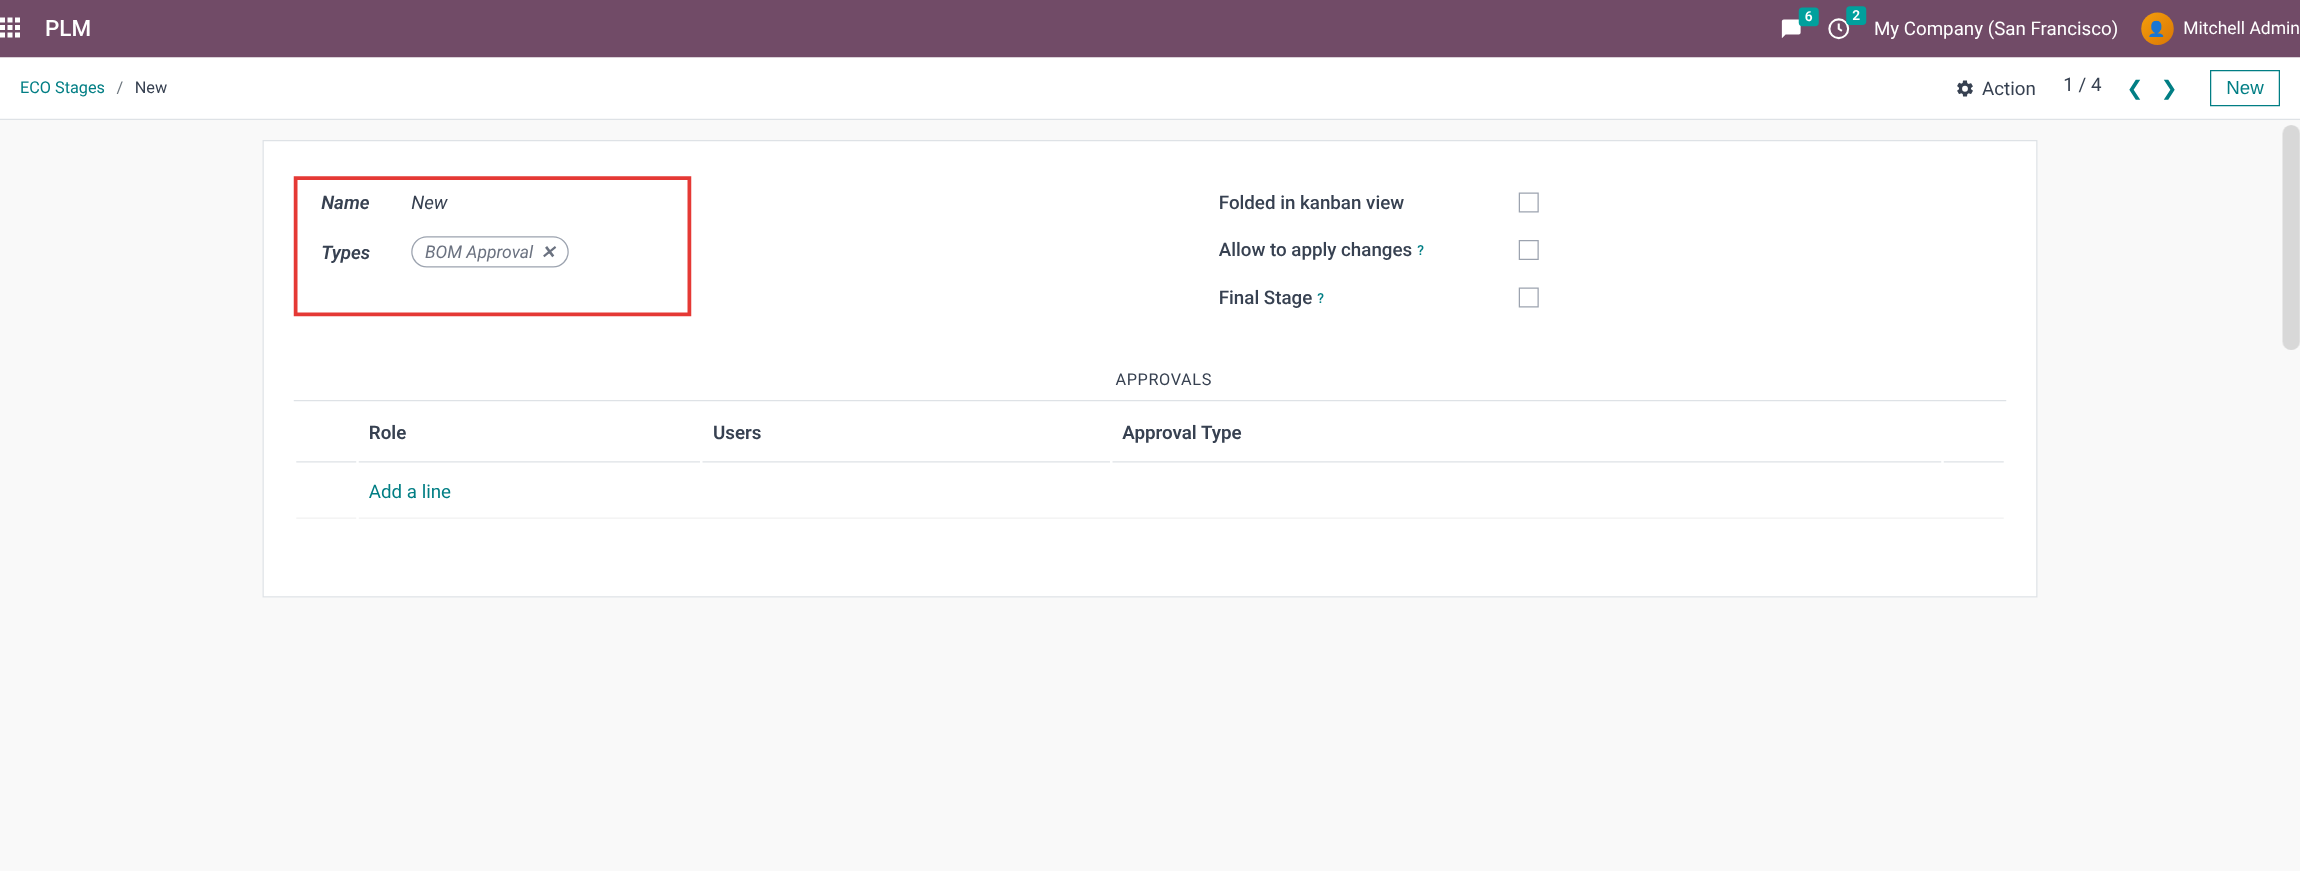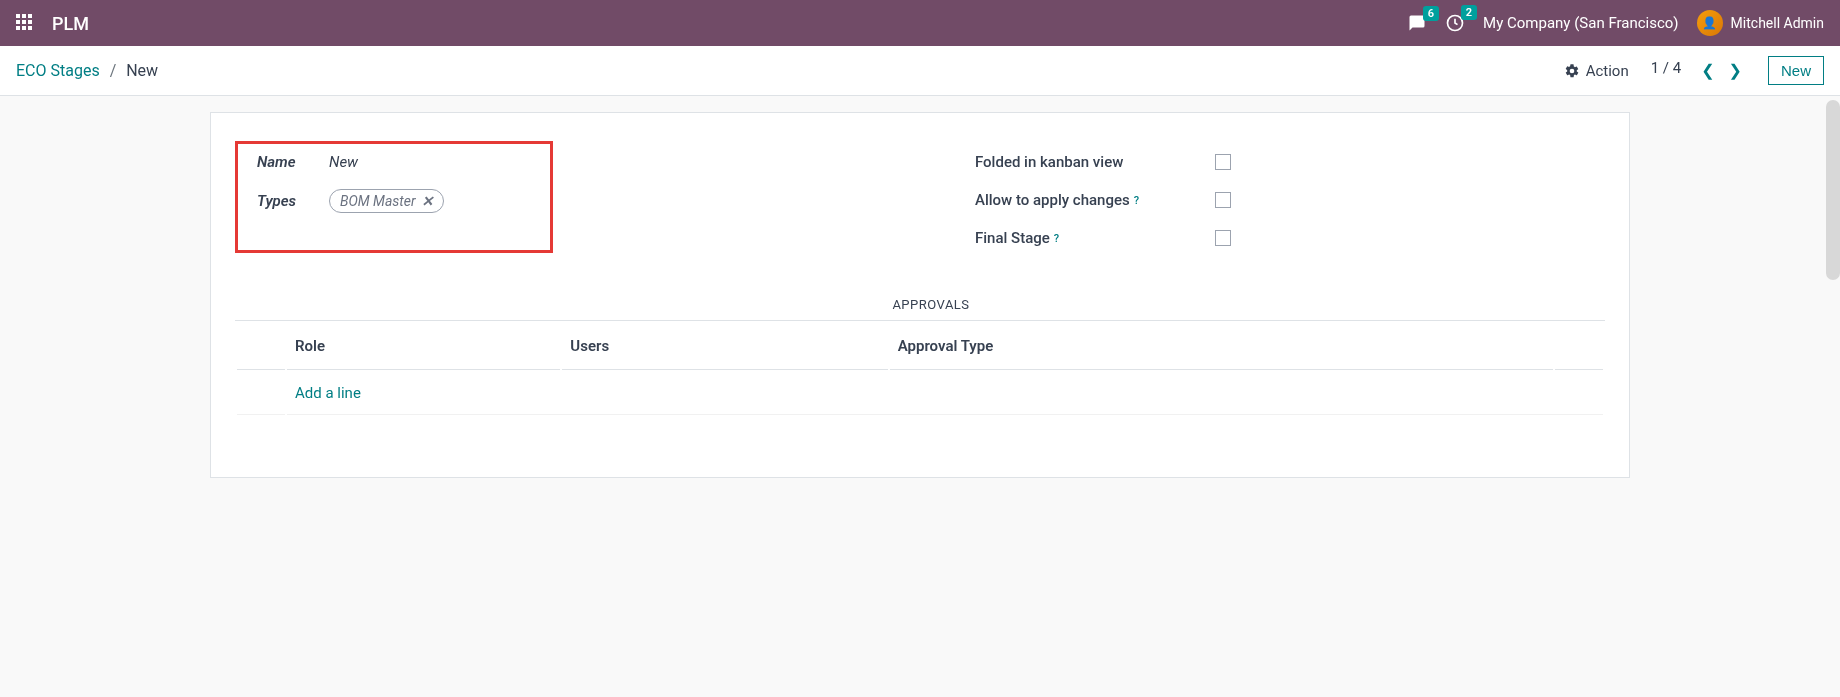--- a/index.html
+++ b/index.html
@@ -1,34 +1,34 @@
 <!DOCTYPE html>
 <html><head>
   <meta charset="utf-8">
   <style>
     * { box-sizing: border-box; margin: 0; padding: 0; }
     body { font-family: -apple-system, BlinkMacSystemFont, "Segoe UI", Roboto, "Helvetica Neue", sans-serif; font-size: 14px; color: #374151; background: #f9f9f9; }
     
     
-    .topnav { background: #714B67; color: #fff; height: 46px; display: flex; align-items: center; padding: 0 16px; }
+    .topnav { background: #714B67; color: #fff; height: 46px; display: flex; align-items: center; padding: 0 0; }
     .apps-icon { width: 18px; height: 18px; display: grid; grid-template-columns: repeat(3,4px); grid-template-rows: repeat(3,4px); gap: 2px; margin-right: 18px; cursor: pointer; }
     .apps-icon span { background: #fff; width: 4px; height: 4px; }
     .app-name { font-size: 18px; font-weight: 500; margin-right: 28px; }
     .nav-items { display: flex; gap: 28px; }
     .nav-item { color: #fff; font-size: 15px; cursor: pointer; }
     .topnav-right { margin-left: auto; display: flex; align-items: center; gap: 18px; }
     .icon-badge { position: relative; display: flex; align-items: center; cursor: pointer; }
     .badge { position: absolute; top: -8px; right: -12px; background: #00A09D; color: #fff; font-size: 11px; font-weight: 600; padding: 1px 5px; border-radius: 3px; }
     .company-name { font-size: 15px; cursor: pointer; }
     .user-block { display: flex; align-items: center; gap: 8px; cursor: pointer; }
     .avatar { width: 26px; height: 26px; border-radius: 50%; background: linear-gradient(135deg,#f59e0b,#d97706); display: flex; align-items: center; justify-content: center; font-size: 12px; }
     
     
     .breadcrumb-bar { background: #fff; border-bottom: 1px solid #dee2e6; padding: 10px 16px; display: flex; align-items: center; }
-    .breadcrumb { font-size: 16px; }
+    .breadcrumb { font-size: 13px; }
     .breadcrumb .bc-link { color: #017E84; cursor: pointer; }
     .breadcrumb .bc-sep { color: #6c757d; margin: 0 6px; }
     .breadcrumb .bc-current { color: #374151; }
     .bar-right { margin-left: auto; display: flex; align-items: center; gap: 22px; }
     .action-btn { display: flex; align-items: center; gap: 6px; color: #374151; font-size: 15px; cursor: pointer; }
     .pager { display: flex; align-items: flex-start; gap: 16px; font-size: 15px; }
     .pager-arrows { color: #017E84; display: flex; gap: 6px; }
     .pager-arrow { cursor: pointer; font-size: 16px; padding: 2px 4px; }
     .new-btn { border: 1px solid #017E84; color: #017E84; background: #fff; padding: 5px 12px; font-size: 15px; cursor: pointer; }
     
@@ -129,21 +129,21 @@
       <div class="left-col">
         <div class="highlight-box"></div>
         <div class="form-row">
           <div class="form-label">Name</div>
           <div class="form-value">New</div>
         </div>
         <div class="form-row">
           <div class="form-label">Types</div>
           <div class="form-value">
             <span class="tag">
-              <span>BOM Master</span>
+              <span>BOM Approval</span>
               <span class="x">✕</span>
             </span>
           </div>
         </div>
       </div>
       <div class="right-col">
         <div class="check-row">
           <div class="check-label">Folded in kanban view</div>
           <div class="checkbox"></div>
         </div>

